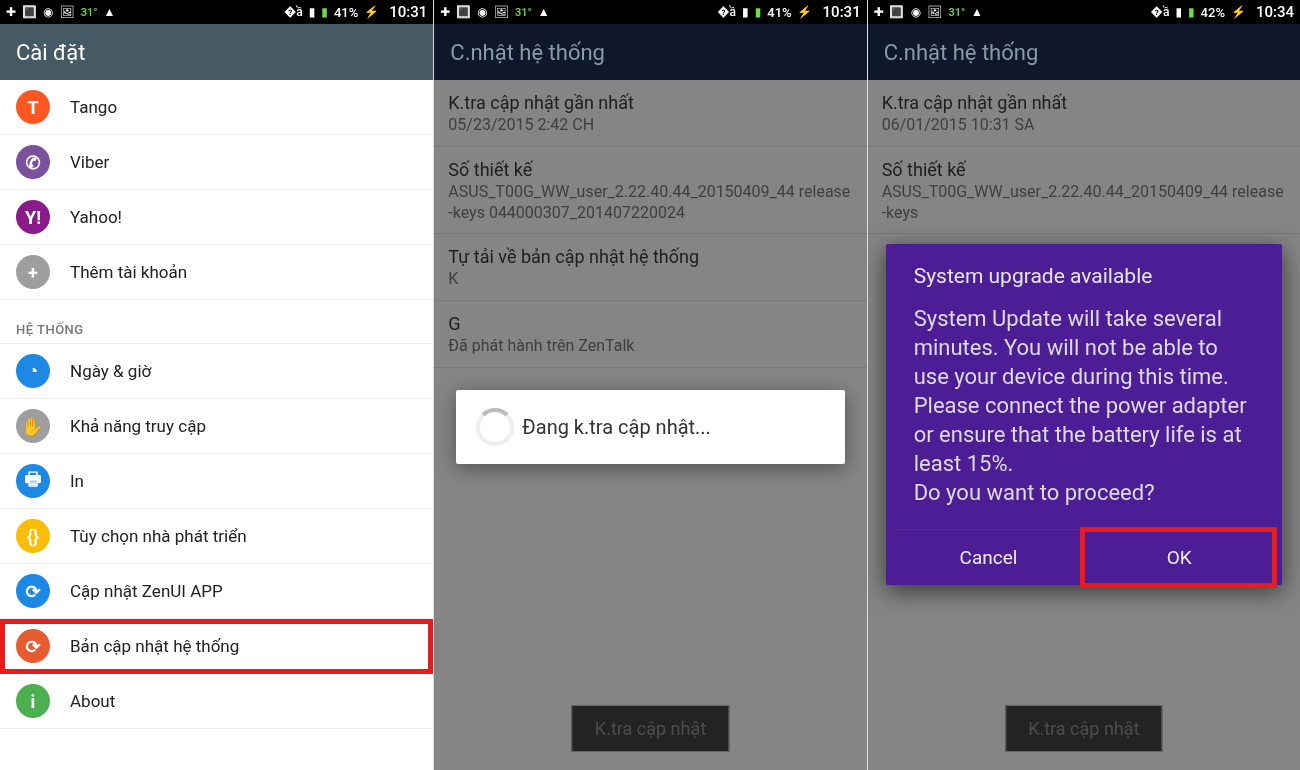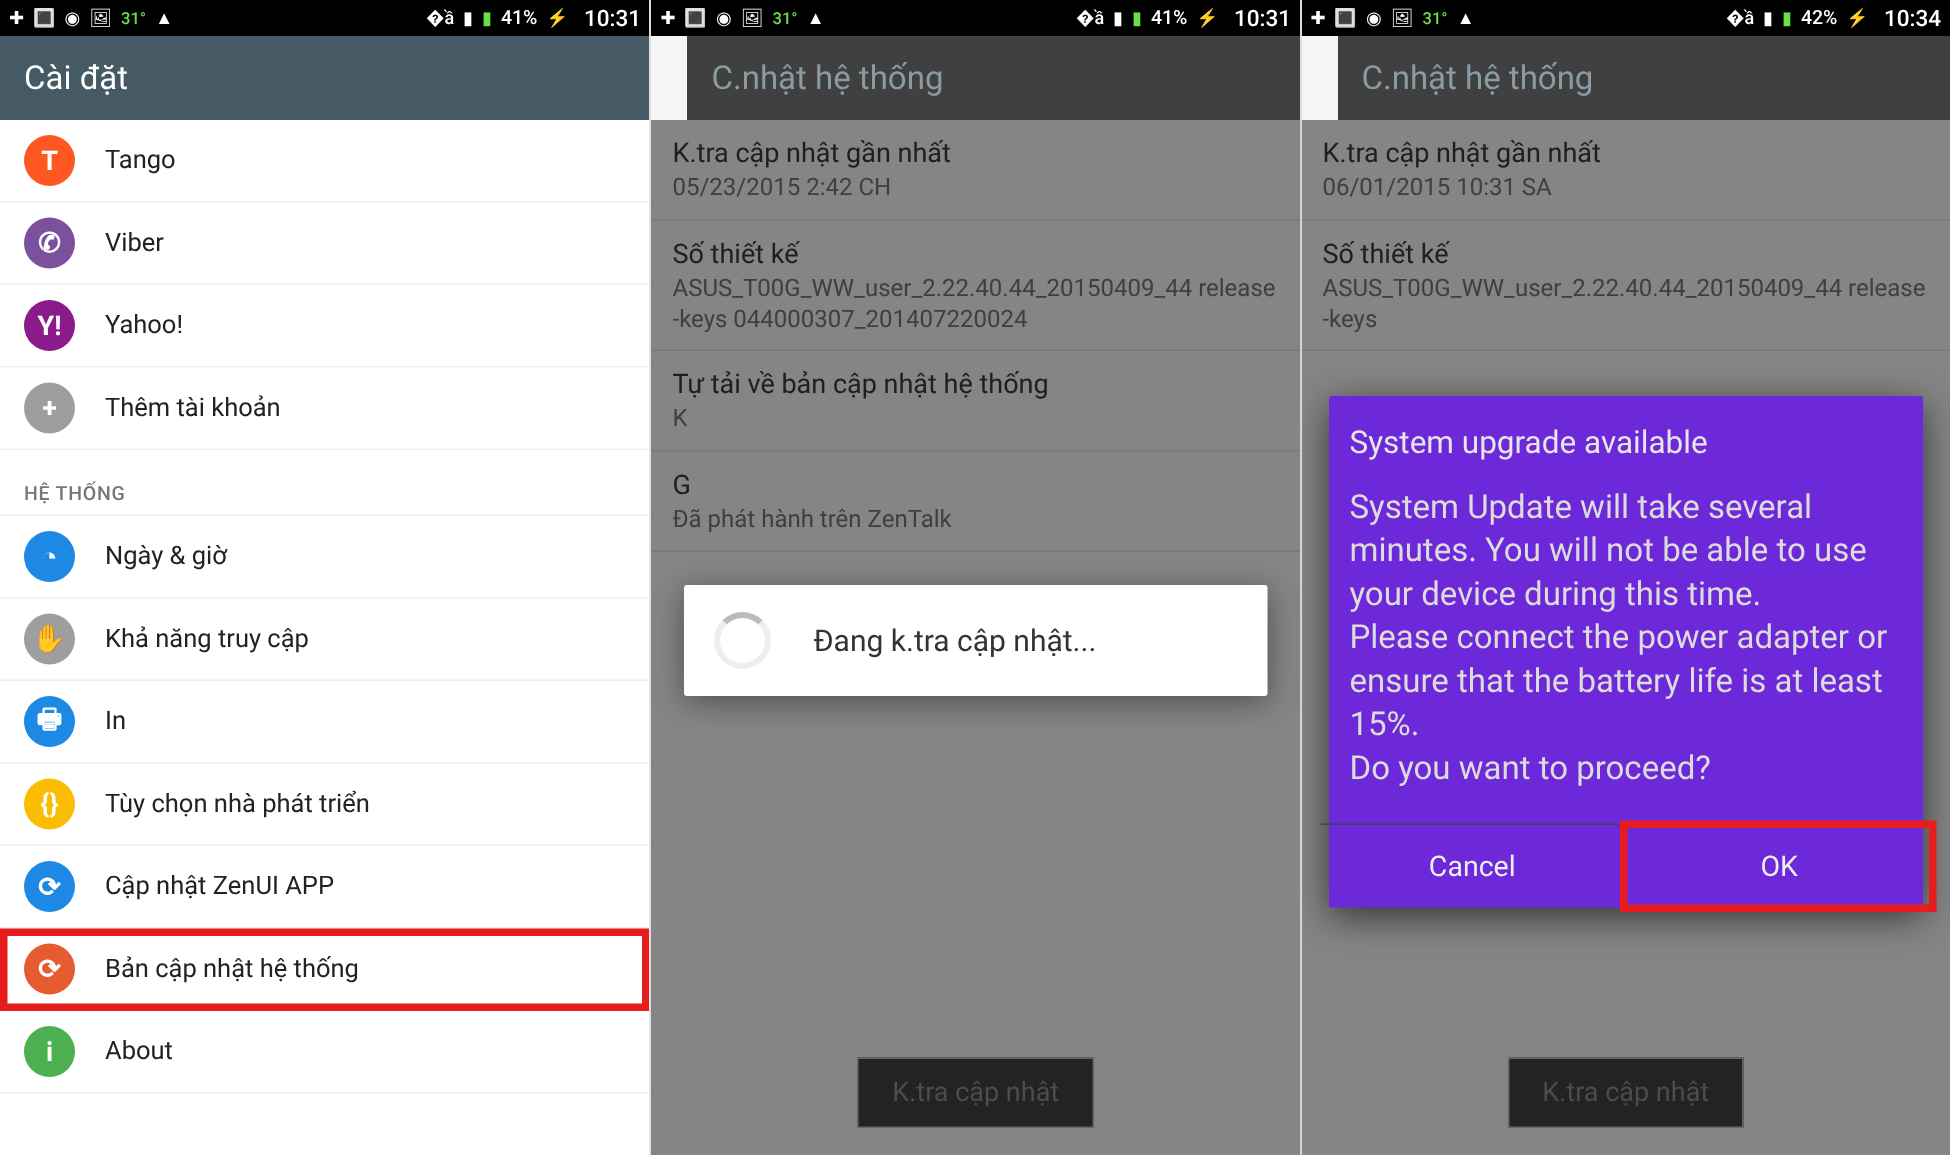--- a/index.html
+++ b/index.html
@@ -40,21 +40,21 @@
   .header {
     height: 56px;
     background: #455a64;
     color: #fff;
     font-size: 22px;
     font-weight: 400;
     display: flex;
     align-items: center;
     padding: 0 16px;
   }
-  .header.dark { background: #404040; color:#8a9ba3;margin-left:24px; }
+  .header.dark { background: #0f172a; color:#8a9ba3; }
   
   .content1 {
     position:absolute; inset:0; top:80px; background:#fff; overflow:hidden;
   }
   .row {
     display:flex; align-items:center; padding:0 16px; height:55px; border-bottom:1px solid #eee; font-size:17px; color:#222;
   }
   .row .ricon {
     width:34px; height:34px; border-radius:50%; margin-right:20px; display:flex; align-items:center; justify-content:center; color:#fff; font-weight:bold; font-size:18px;
   }
@@ -70,28 +70,28 @@
   }
   .upd .info .t1 { font-size:18px; color:#3a3a3a; margin-bottom:2px; }
   .upd .info .t2 { font-size:16px; color:#737373; line-height:1.3; word-break:break-all; }
   .check-btn {
     position:absolute; bottom:18px; left:50%; transform:translateX(-50%);
     padding:12px 22px; border:1px solid #bdbdbd; background:#404040; color:#8a8a8a; font-size:18px;
   }
   
   .loading {
     position:absolute; z-index:10; left:22px; right:22px; top:310px; background:#fff; border-radius:2px; box-shadow:0 4px 20px rgba(0,0,0,0.4);
-    padding:18px 20px; display:flex; align-items:center; gap:28px; font-size:20px; color:#333;
+    padding:18px 20px; display:flex; align-items:center; gap:8px; font-size:20px; color:#333;
   }
   .spinner {
     width:38px; height:38px; border:4px solid #eee; border-top-color:#bbb; border-radius:50%;
   }
   
   .dialog {
-    position:absolute; z-index:10; left:18px; right:18px; top:184px; background:#6d28d9; color:#e6e6e6; padding:20px 14px 0; border-radius:2px; box-shadow:0 6px 24px rgba(0,0,0,0.6);
+    position:absolute; z-index:10; left:18px; right:18px; top:164px; background:#4c1d95; color:#e6e6e6; padding:20px 28px 0; border-radius:2px; box-shadow:0 6px 24px rgba(0,0,0,0.6);
   }
   .dialog .dtitle { font-size:21px; margin-bottom:16px; }
   .dialog .dbody  { font-size:22px; line-height:1.32; color:#dcdcdc; margin-bottom:22px; }
   .dialog .dbtns { display:flex; border-top:1px solid #444; margin:0 -20px; }
   .dialog .dbtn {
     flex:1; text-align:center; padding:16px 0; font-size:19px; color:#eee;
   }
   .dialog .dbtn + .dbtn { border-left:1px solid #444; }
   .highlight-btn { outline:5px solid #e71c1c; outline-offset:-2px; }
 </style>

